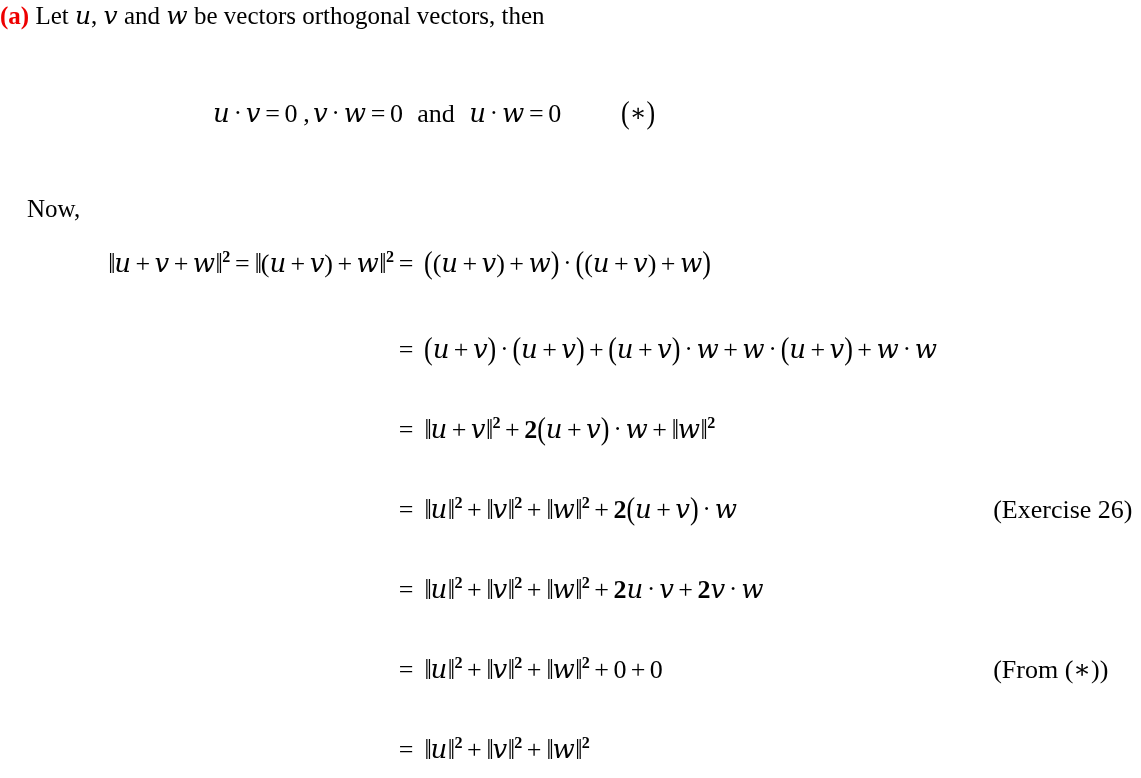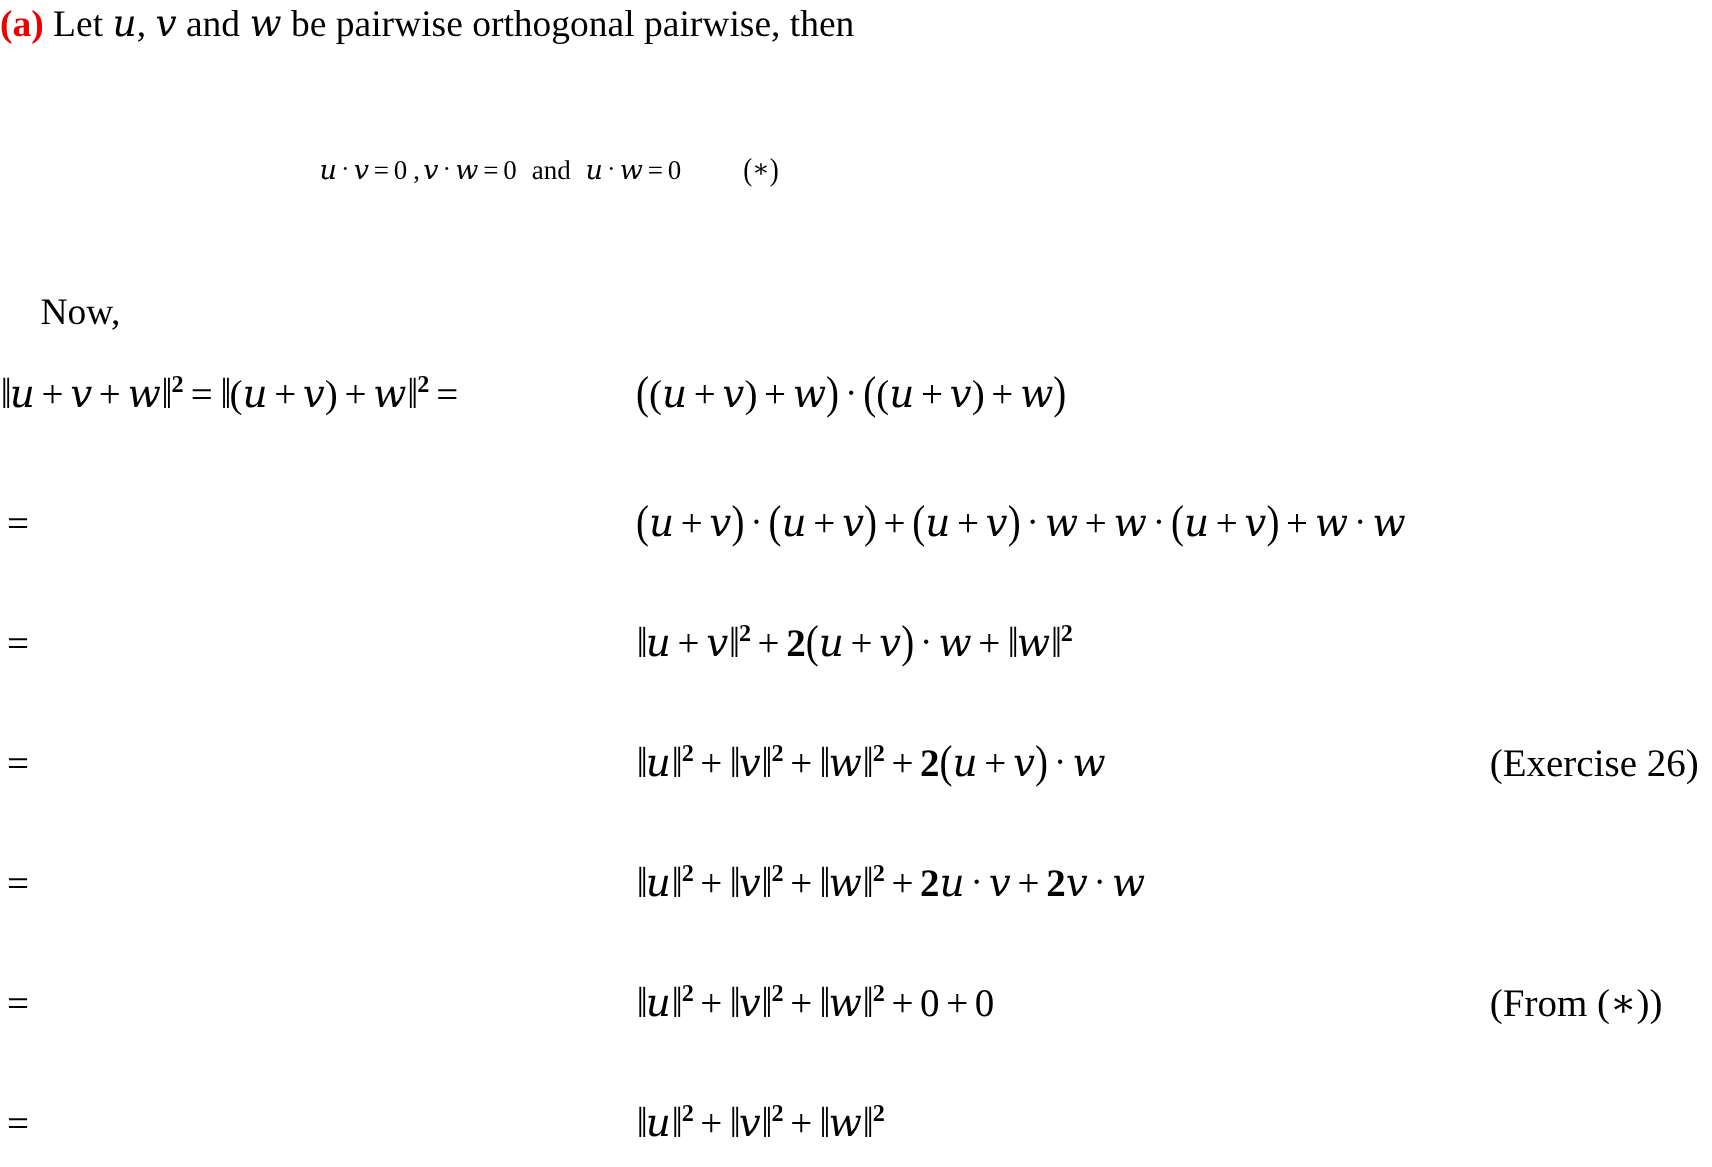--- a/index.html
+++ b/index.html
@@ -77,21 +77,21 @@
     font-weight: bold;
     font-style: normal;
   }
   #intro-line .txt { font-style: normal; }
 
   
   #star-equation {
     position: absolute;
     left: 213px;
     top: 94px;
-    font-size: 18px;
+    font-size: 26px;
     line-height: 38px;
     white-space: nowrap;
   }
   #star-equation .comma { font-style: normal; padding: 0 .12em 0 .22em; }
   #star-equation .andword { font-style: normal; padding: 0 .55em; }
   #star-equation .tag { padding-left: 2.3em; font-style: normal; }
   .starglyph {
     font-style: normal;
     display: inline-block;
     font-size: .95em;
@@ -116,41 +116,41 @@
     width: 1141px;
     font-size: 26px;
     border-collapse: collapse;
   }
   #derivation td {
     padding: 0;
     vertical-align: baseline;
     white-space: nowrap;
   }
   .col-lhs {
-    text-align: left;
+    text-align: right;
     width: 418px;
     padding-right: 0 !important;
   }
   .col-rhs {
     text-align: left;
     padding-left: 6px !important;
   }
   .col-note {
     text-align: left;
     font-style: normal;
     padding-left: 30px !important;
   }
   #derivation tr { height: 80px; }
   #derivation tr:first-child { height: 86px; }
 </style>
 </head>
 <body>
 
 <div id="intro-line" class="math">
-  <span id="part-label">(a)</span><span class="txt"> Let </span><span class="var">u</span><span class="txt">, </span><span class="var">v</span><span class="txt"> and </span><span class="var">w</span><span class="txt"> be pairwise orthogonal pairwise, then</span>
+  <span id="part-label">(a)</span><span class="txt"> Let </span><span class="var">u</span><span class="txt">, </span><span class="var">v</span><span class="txt"> and </span><span class="var">w</span><span class="txt"> be vectors orthogonal vectors, then</span>
 </div>
 
 <div id="star-equation" class="math">
   <span class="var">u</span><span class="cdot">·</span><span class="var">v</span><span class="eq roman">=</span><span class="num">0</span><span class="comma">,</span><span class="var">v</span><span class="cdot">·</span><span class="var">w</span><span class="eq roman">=</span><span class="num">0</span><span class="andword">and</span><span class="var">u</span><span class="cdot">·</span><span class="var">w</span><span class="eq roman">=</span><span class="num">0</span><span class="tag"><span class="bigparen">(</span><span class="starglyph">∗</span><span class="bigparen">)</span></span>
 </div>
 
 <div id="now-line" class="math">Now,</div>
 
 <table id="derivation">
   <tbody>

